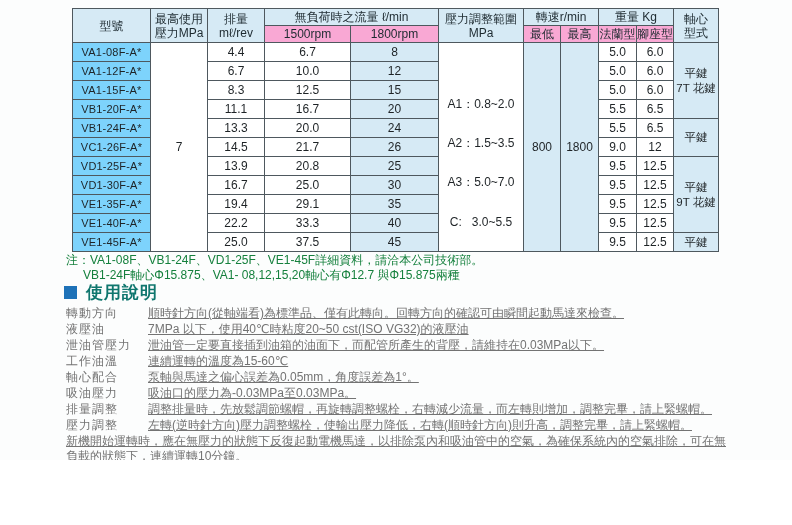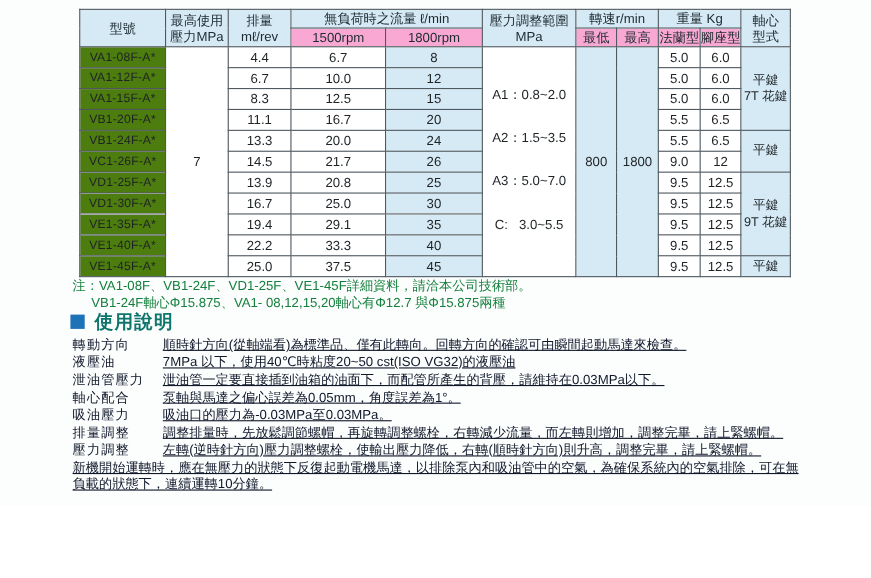--- a/index.html
+++ b/index.html
@@ -15,35 +15,35 @@
   .spec th,.spec td{
     border:1px solid #4e585e;padding:0;text-align:center;vertical-align:middle;
     font-weight:normal;overflow:hidden;
   }
   .spec thead th{
     background:#f9a8d4;font-size:12px;height:16px;line-height:14px;color:#1d2a30;
   }
   .spec tbody td{height:18px;font-size:12px;background:#ffffff;}
   .spec .pre{white-space:pre-line;}
   .spec td.tint,.spec th.tint{background:#d6eaf5;}
-  .spec td.model{font-size:11px;letter-spacing:.2px;background:#4d7c0f;}
+  .spec td.model{font-size:11px;letter-spacing:.2px;background:#7dd3fc;}
   .spec td.shaft{font-size:11.5px;line-height:15px;background:#d6eaf5;white-space:pre-line;}
   .spec td.padj{vertical-align:top;background:#ffffff;}
-  .padj-wrap{padding-top:24px;}
+  .padj-wrap{padding-top:42px;}
   .padj-line{height:39px;display:flex;align-items:center;justify-content:center;
     font-size:12px;white-space:pre-wrap;}
   
   .notes{position:absolute;left:66px;top:253px;font-size:12px;line-height:15px;color:#15803d;}
   .notes .indent{margin-left:17px;}
   
   .section-heading{position:absolute;left:64px;top:281px;display:flex;align-items:center;
     color:#0f766e;font-size:17px;font-weight:bold;letter-spacing:1px;}
   .bullet{width:13px;height:13px;background:#1e72b8;margin-right:9px;display:inline-block;}
   
-  .usage{position:absolute;left:66px;top:306px;width:664px;font-size:12px;line-height:15.6px;color:#0f172a;}
+  .usage{position:absolute;left:66px;top:306px;width:664px;font-size:12px;line-height:15.6px;color:#737373;}
   .usage-item{display:flex;margin:0 0 .4px 0;}
   .usage-label{width:82px;flex:0 0 82px;letter-spacing:1px;}
   .usage-text{flex:1;text-decoration:underline;}
   
   .footer-bar{position:absolute;left:0;top:475px;width:364px;height:13px;
     background:linear-gradient(to right,rgba(167,211,232,0),#a7d3e8 6%,#a7d3e8);
     border-radius:0 3px 3px 0;}
   .pager{position:absolute;left:370px;top:472px;height:18px;display:flex;align-items:center;gap:8px;
     font-size:13px;color:#2c2c2c;}
   .arr{display:inline-flex;align-items:center;}
@@ -223,20 +223,24 @@
       </div>
       <div class="usage-item">
         <div class="usage-label">液壓油</div>
         <div class="usage-text">7MPa 以下，使用40℃時粘度20~50 cst(ISO VG32)的液壓油</div>
       </div>
       <div class="usage-item">
         <div class="usage-label">泄油管壓力</div>
         <div class="usage-text">泄油管一定要直接插到油箱的油面下，而配管所產生的背壓，請維持在0.03MPa以下。</div>
       </div>
       <div class="usage-item">
+        <div class="usage-label">工作油溫</div>
+        <div class="usage-text">連續運轉的溫度為15-60℃</div>
+      </div>
+      <div class="usage-item">
         <div class="usage-label">軸心配合</div>
         <div class="usage-text">泵軸與馬達之偏心誤差為0.05mm，角度誤差為1°。</div>
       </div>
       <div class="usage-item">
         <div class="usage-label">吸油壓力</div>
         <div class="usage-text">吸油口的壓力為-0.03MPa至0.03MPa。</div>
       </div>
       <div class="usage-item">
         <div class="usage-label">排量調整</div>
         <div class="usage-text">調整排量時，先放鬆調節螺帽，再旋轉調整螺栓，右轉減少流量，而左轉則增加，調整完畢，請上緊螺帽。</div>

